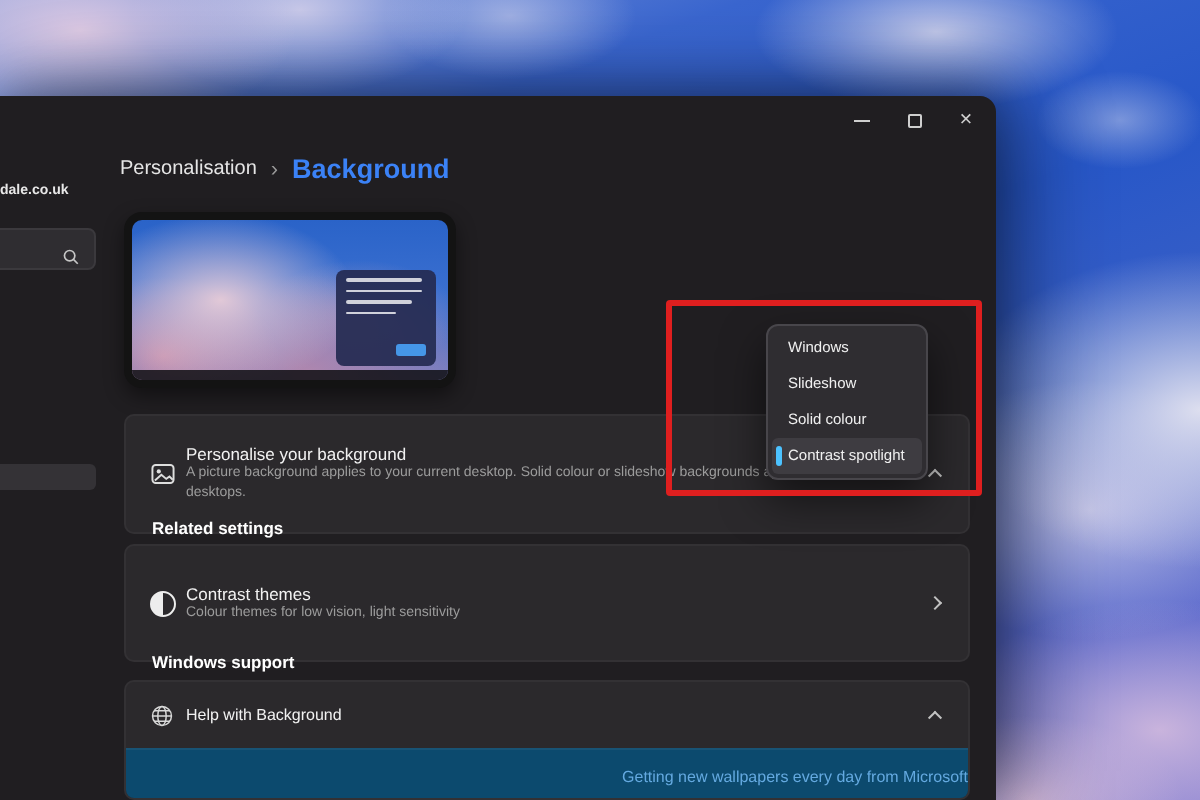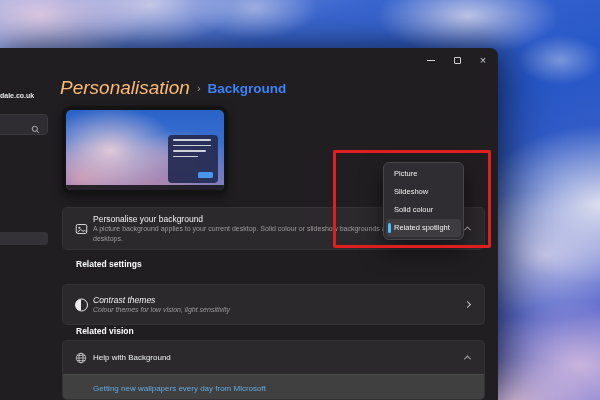--- a/index.html
+++ b/index.html
@@ -35,21 +35,21 @@
   
   .account { position:absolute; left:0; top:44px; font-size:7px; font-weight:bold; color:#e8e8e8; white-space:nowrap; }
   .searchbox { position:absolute; left:-10px; top:66px; width:58px; height:21px;
     background:#2f2d31; border:1px solid #3b393d; border-radius:4px; }
   .searchbox .mag { position:absolute; right:7px; top:5px; }
   .sidebar-highlight { position:absolute; left:-8px; top:184px; width:56px; height:13px;
     background:#343236; border-radius:3px; }
 
   
   .breadcrumb { position:absolute; left:60px; top:29px; display:flex; align-items:center; gap:7px; }
-  .bc-parent { font-size:19px; font-weight:400; color:#fdba74;font-style:italic; }
+  .bc-parent { font-size:10px; font-weight:400; color:#e5e5e5; }
   .bc-sep { font-size:11px; color:#9a9a9a; }
   .bc-current { font-size:13.5px; font-weight:700; color:#3b82f6; }
 
   
   .preview { position:absolute; left:62px; top:58px; width:166px; height:88px;
     background:#131313; border-radius:9px; padding:4px;
     box-shadow:0 4px 10px rgba(0,0,0,.45); }
   .screen { width:100%; height:100%; border-radius:5px; position:relative; overflow:hidden;
     background:
       radial-gradient(95px 60px at 28% 50%, rgba(233,205,216,.95), transparent 72%),
@@ -66,31 +66,31 @@
 
   
   .card { position:absolute; left:62px; width:423px; background:#2b292c;
     border:1px solid rgba(255,255,255,.04); border-radius:5px; }
   .card-row { position:relative; display:flex; align-items:center; height:100%; }
   .card-icon { position:absolute; left:12px; top:50%; transform:translateY(-50%); display:flex; }
   .card-text { margin-left:30px; }
   .card-title { font-size:8.5px; color:#f2f2f2; }
   .card-desc { font-size:7px; color:#9c9c9c; line-height:1.4; max-width:338px; }
 
-  .personalise-card { top:159px; height:43px; }
-  .contrast-card { top:236px; height:41px;font-style:italic; }
+  .personalise-card { top:159px; height:60px; }
+  .contrast-card { top:224px; height:59px; }
 
   .section-heading { position:absolute; left:76px; font-size:8.5px; font-weight:bold; color:#ffffff; }
   .h-settings { top:211px; }
   .h-support { top:278px; }
 
   .help-card { top:292px; height:60px; overflow:hidden; }
   .help-header { position:relative; display:flex; align-items:center; height:33px;text-align:center; }
-  .help-content { height:27px; background:#404040; border-top:1px solid rgba(255,255,255,.05);
-    display:flex; align-items:center; padding-left:30px; }
+  .help-content { height:27px; background:#0c4a6e; border-top:1px solid rgba(255,255,255,.05);
+    display:flex; align-items:center; padding-left:30px;justify-content:flex-end; }
   .support-link { font-size:8px; color:#64a9e0; }
 
   
   .chev { display:inline-block; width:5px; height:5px;
     border-right:1.3px solid #c2c2c2; border-bottom:1.3px solid #c2c2c2; }
   .chev-up { transform:rotate(-135deg) translate(-1px,-1px); }
   .chev-right { transform:rotate(-45deg); }
   .chev-abs-right { position:absolute; right:14px; top:50%; margin-top:-3px; }
 
   .contrast-glyph { width:13px; height:13px; border:1.3px solid #ededed; border-radius:50%;
@@ -183,21 +183,21 @@
         <span class="contrast-glyph"></span>
       </span>
       <div class="card-text">
         <div class="card-title">Contrast themes</div>
         <div class="card-desc">Colour themes for low vision, light sensitivity</div>
       </div>
       <span class="chev chev-right chev-abs-right"></span>
     </div>
   </div>
 
-  <div class="section-heading h-support">Related vision</div>
+  <div class="section-heading h-support">Windows support</div>
   <div class="card help-card">
     <div class="help-header">
       <span class="card-icon">
         <svg width="12" height="12" viewBox="0 0 16 16" fill="none" stroke="#d8d8d8" stroke-width="1">
           <circle cx="8" cy="8" r="6.3"></circle>
           <ellipse cx="8" cy="8" rx="2.8" ry="6.3"></ellipse>
           <line x1="1.7" y1="8" x2="14.3" y2="8"></line>
           <line x1="2.7" y1="4.5" x2="13.3" y2="4.5"></line>
           <line x1="2.7" y1="11.5" x2="13.3" y2="11.5"></line>
         </svg>
@@ -208,19 +208,19 @@
       <span class="chev chev-up chev-abs-right"></span>
     </div>
     <div class="help-content">
       <a class="support-link">Getting new wallpapers every day from Microsoft</a>
     </div>
   </div>
 
 </div>
 
 <div class="dropdown">
-  <div class="dd-item">Picture</div>
+  <div class="dd-item">Windows</div>
   <div class="dd-item">Slideshow</div>
   <div class="dd-item">Solid colour</div>
-  <div class="dd-item selected">Related spotlight</div>
+  <div class="dd-item selected">Contrast spotlight</div>
 </div>
 
 <div class="annotation"></div>
 
 </body></html>

